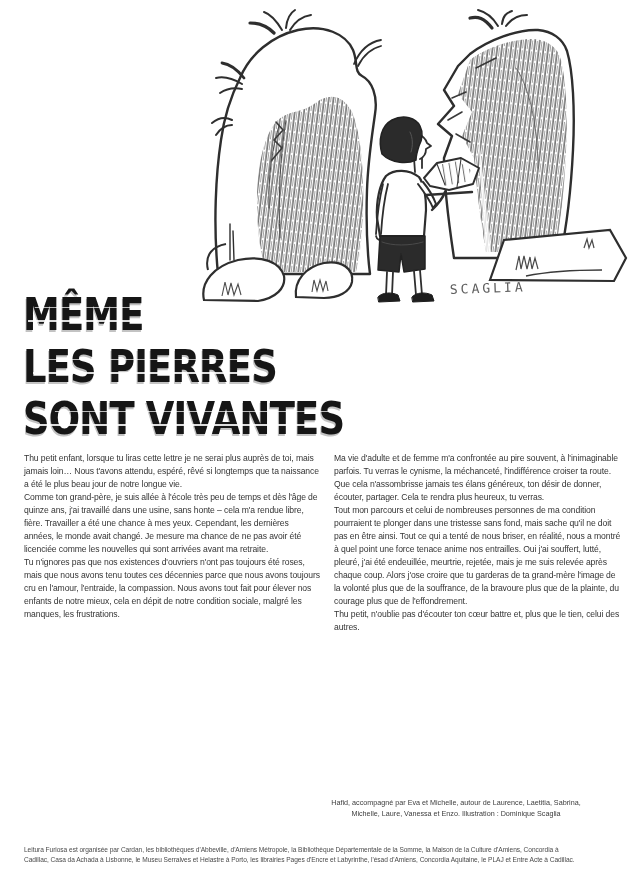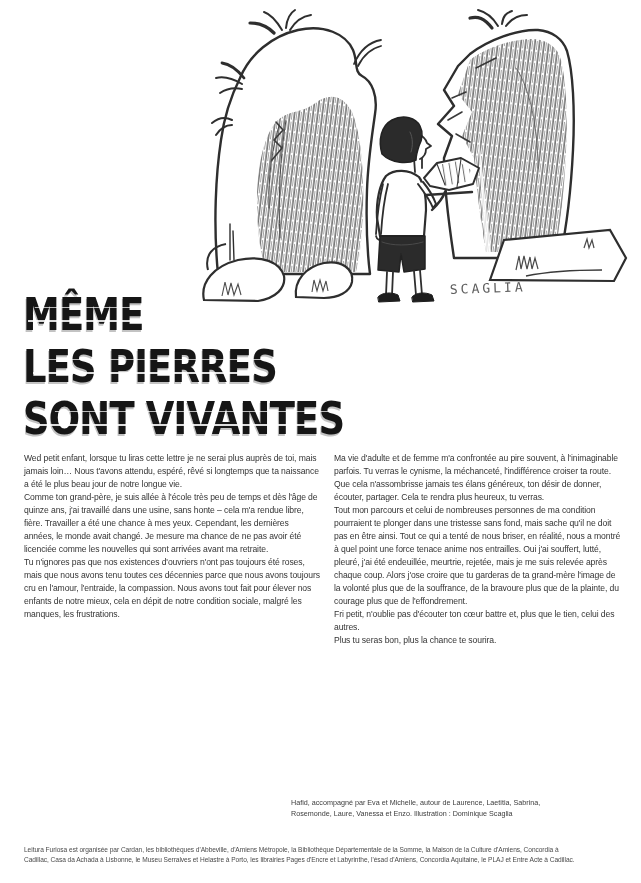--- a/index.html
+++ b/index.html
@@ -38,21 +38,21 @@
     display:flex; gap:14px;
     font-size:8.6px; line-height:13px; letter-spacing:-0.1px; color:#343434;
   }
   .col-left  { width:296px; }
   .col-right { width:288px; }
   .columns p { margin:0; }
 
   
   .credit {
     position:absolute; right:20px; top:798px; width:330px;
-    text-align:left; font-size:7.2px; line-height:10.5px; color:#3c3c3c;
+    text-align:center; font-size:7.2px; line-height:10.5px; color:#3c3c3c;
   }
 
   
   .page-footer {
     position:absolute; left:24px; top:845px; width:600px;
     font-size:6.6px; line-height:9.6px; letter-spacing:-0.05px; color:#4a4a4a;
   }
   .page-footer .f-line { white-space:nowrap; overflow:hidden; }
 
   .sig-text {
@@ -167,35 +167,34 @@
   </div>
 
   <h1 class="title" style="margin:0;">
     <span class="t-line"><span>MÊME</span></span>
     <span class="t-line"><span>LES PIERRES</span></span>
     <span class="t-line"><span>SONT VIVANTES</span></span>
   </h1>
 
   <div class="columns">
     <div class="col-left">
-      <p>Wed petit enfant, lorsque tu liras cette lettre je ne serai plus auprès de toi, mais jamais loin… Nous t'avons attendu, espéré, rêvé si longtemps que ta naissance a été le plus beau jour de notre longue vie.</p>
+      <p>Thu petit enfant, lorsque tu liras cette lettre je ne serai plus auprès de toi, mais jamais loin… Nous t'avons attendu, espéré, rêvé si longtemps que ta naissance a été le plus beau jour de notre longue vie.</p>
       <p>Comme ton grand-père, je suis allée à l'école très peu de temps et dès l'âge de quinze ans, j'ai travaillé dans une usine, sans honte – cela m'a rendue libre, fière. Travailler a été une chance à mes yeux. Cependant, les dernières années, le monde avait changé. Je mesure ma chance de ne pas avoir été licenciée comme les nouvelles qui sont arrivées avant ma retraite.</p>
       <p>Tu n'ignores pas que nos existences d'ouvriers n'ont pas toujours été roses, mais que nous avons tenu toutes ces décennies parce que nous avons toujours cru en l'amour, l'entraide, la compassion. Nous avons tout fait pour élever nos enfants de notre mieux, cela en dépit de notre condition sociale, malgré les manques, les frustrations.</p>
     </div>
     <div class="col-right">
       <p>Ma vie d'adulte et de femme m'a confrontée au pire souvent, à l'inimaginable parfois. Tu verras le cynisme, la méchanceté, l'indifférence croiser ta route. Que cela n'assombrisse jamais tes élans généreux, ton désir de donner, écouter, partager. Cela te rendra plus heureux, tu verras.</p>
       <p>Tout mon parcours et celui de nombreuses personnes de ma condition pourraient te plonger dans une tristesse sans fond, mais sache qu'il ne doit pas en être ainsi. Tout ce qui a tenté de nous briser, en réalité, nous a montré à quel point une force tenace anime nos entrailles. Oui j'ai souffert, lutté, pleuré, j'ai été endeuillée, meurtrie, rejetée, mais je me suis relevée après chaque coup. Alors j'ose croire que tu garderas de ta grand-mère l'image de la volonté plus que de la souffrance, de la bravoure plus que de la plainte, du courage plus que de l'effondrement.</p>
-      <p>Fri petit, n'oublie pas d'écouter ton cœur battre et, plus que le tien, celui des autres.</p>
-      <p>Plus tu seras bon, plus la chance te sourira.</p>
+      <p>Thu petit, n'oublie pas d'écouter ton cœur battre et, plus que le tien, celui des autres.</p>
     </div>
   </div>
 
   <div class="credit">
     <div>Hafid, accompagné par Eva et Michelle, autour de Laurence, Laetitia, Sabrina,</div>
-    <div>Rosemonde, Laure, Vanessa et Enzo. Illustration : Dominique Scaglia</div>
+    <div>Michelle, Laure, Vanessa et Enzo. Illustration : Dominique Scaglia</div>
   </div>
 
   <div class="page-footer">
     <div class="f-line">Leitura Furiosa est organisée par Cardan, les bibliothèques d'Abbeville, d'Amiens Métropole, la Bibliothèque Départementale de la Somme, la Maison de la Culture d'Amiens, Concordia à</div>
     <div class="f-line">Cadillac, Casa da Achada à Lisbonne, le Museu Serralves et Helastre à Porto, les librairies Pages d'Encre et Labyrinthe, l'ésad d'Amiens, Concordia Aquitaine, le PLAJ et Entre Acte à Cadillac.</div>
   </div>
 
 </div>
 
 </body></html>

